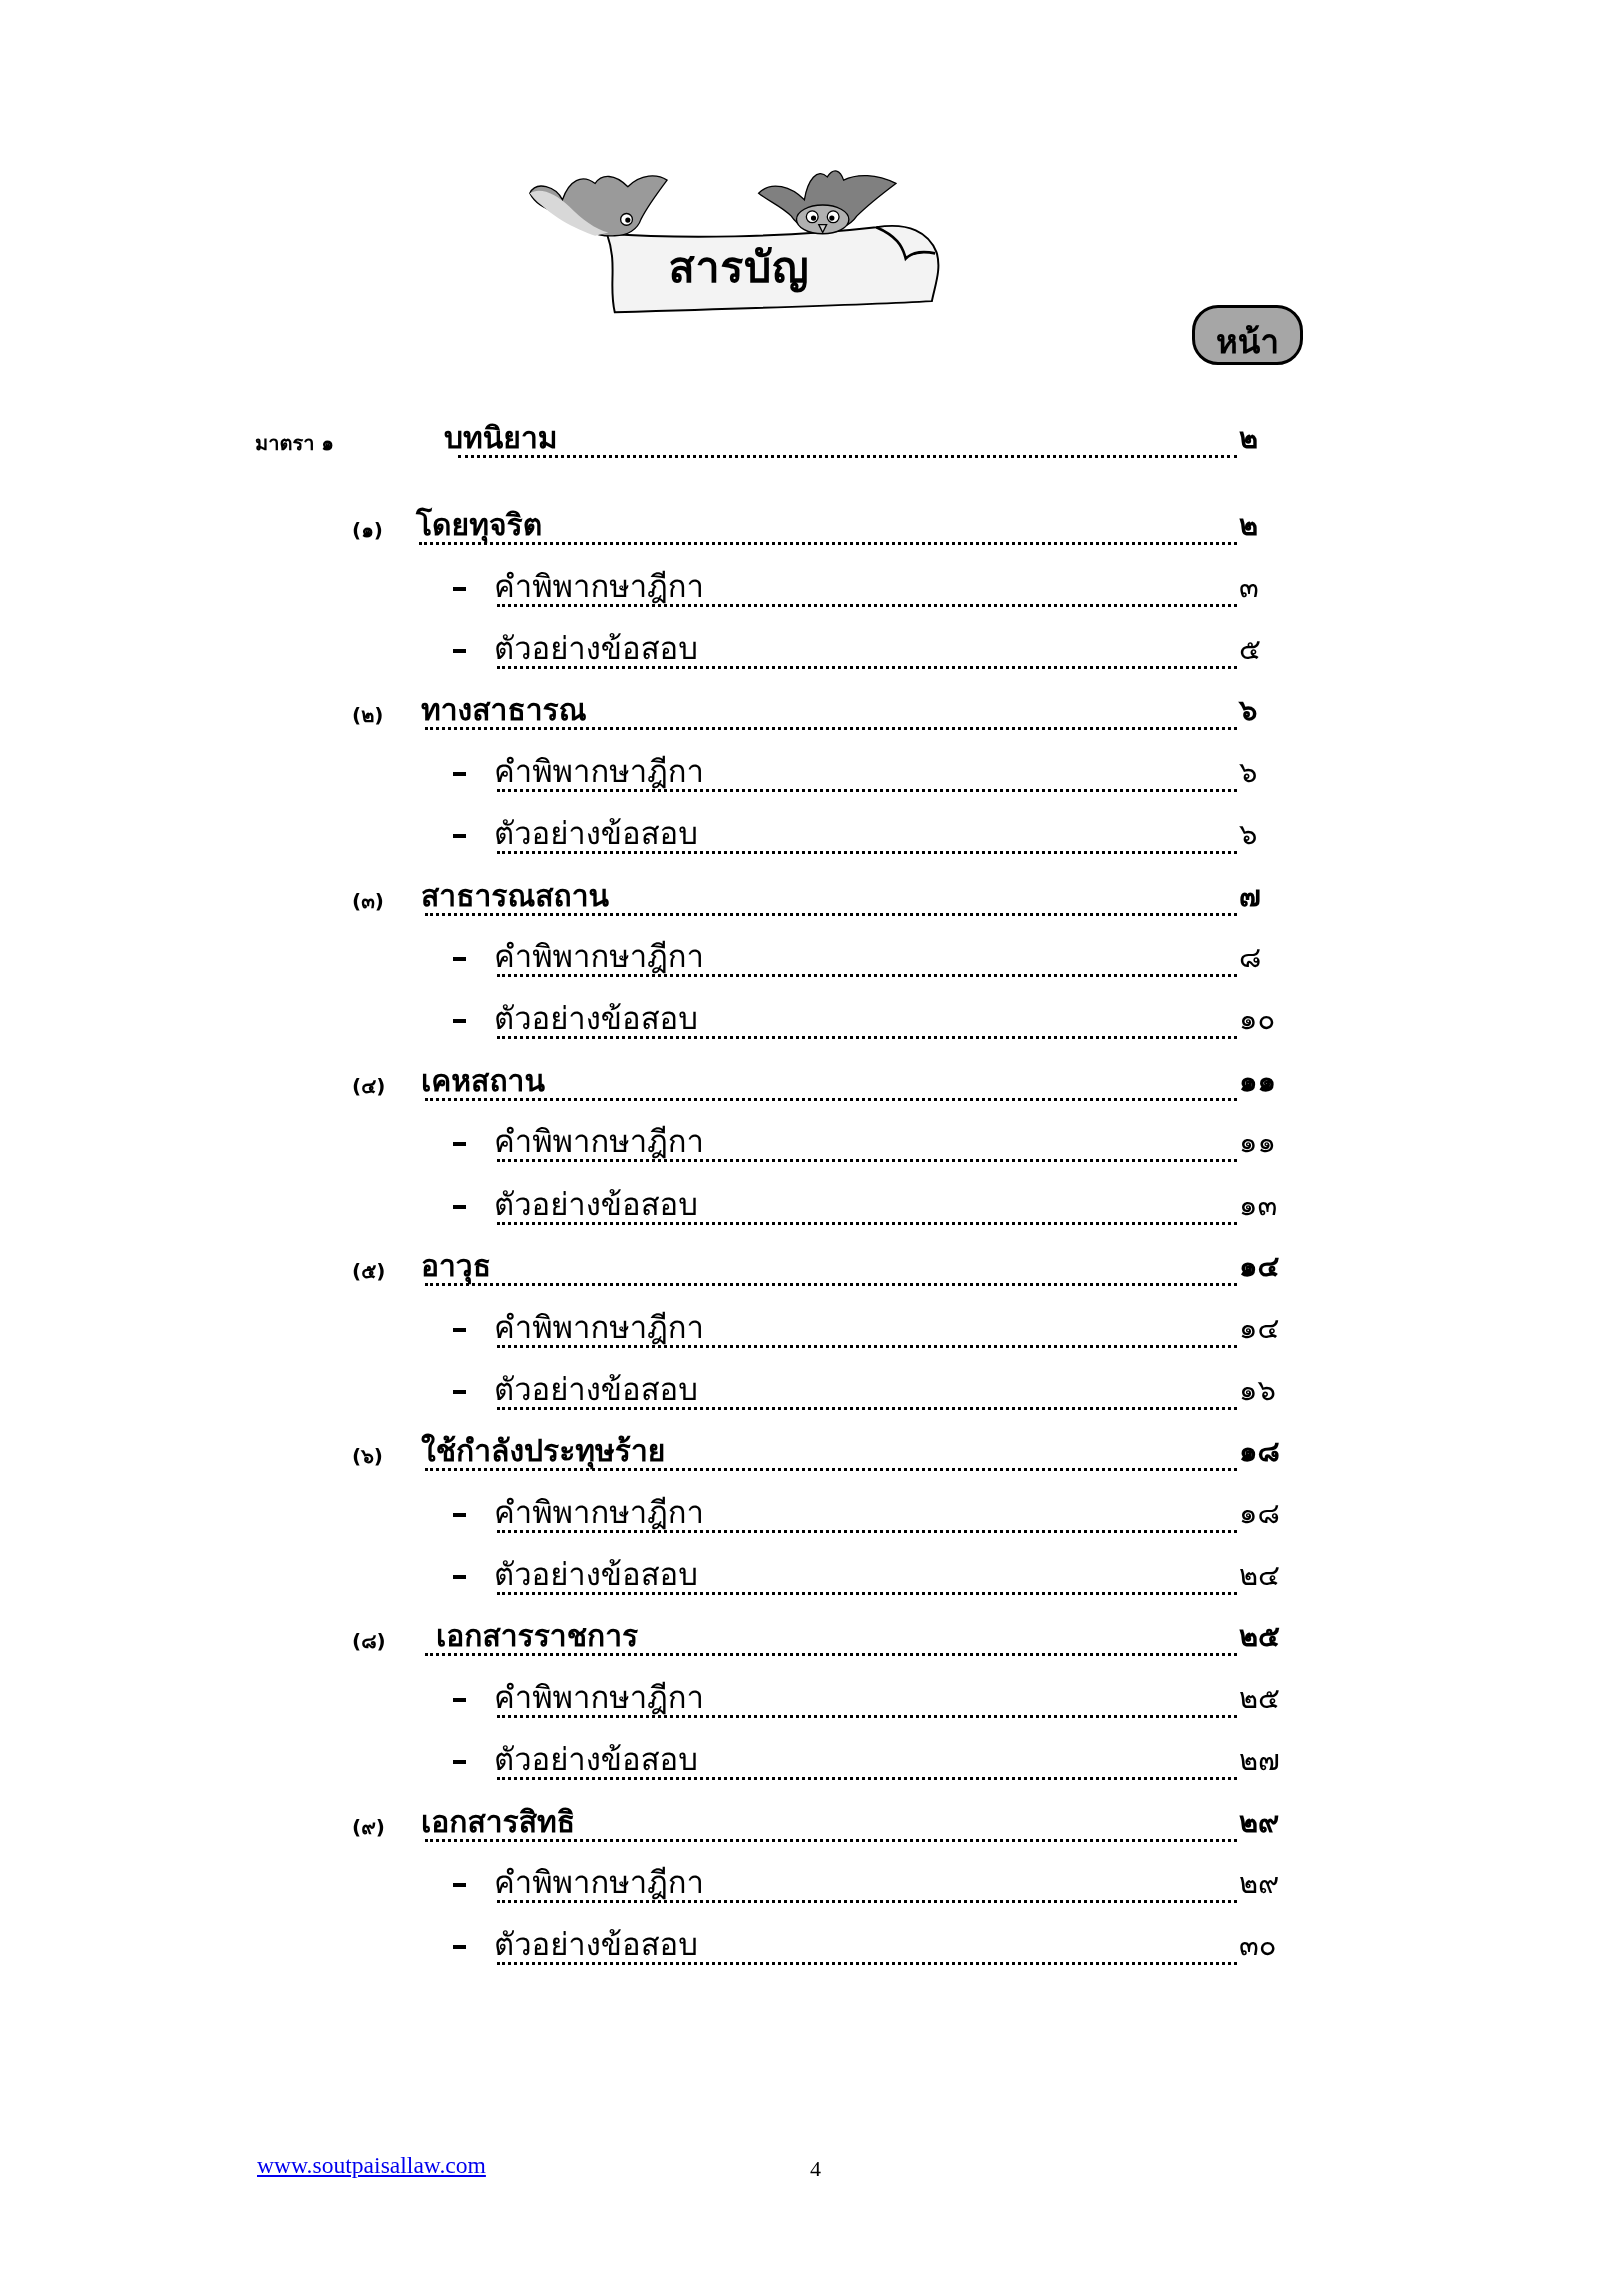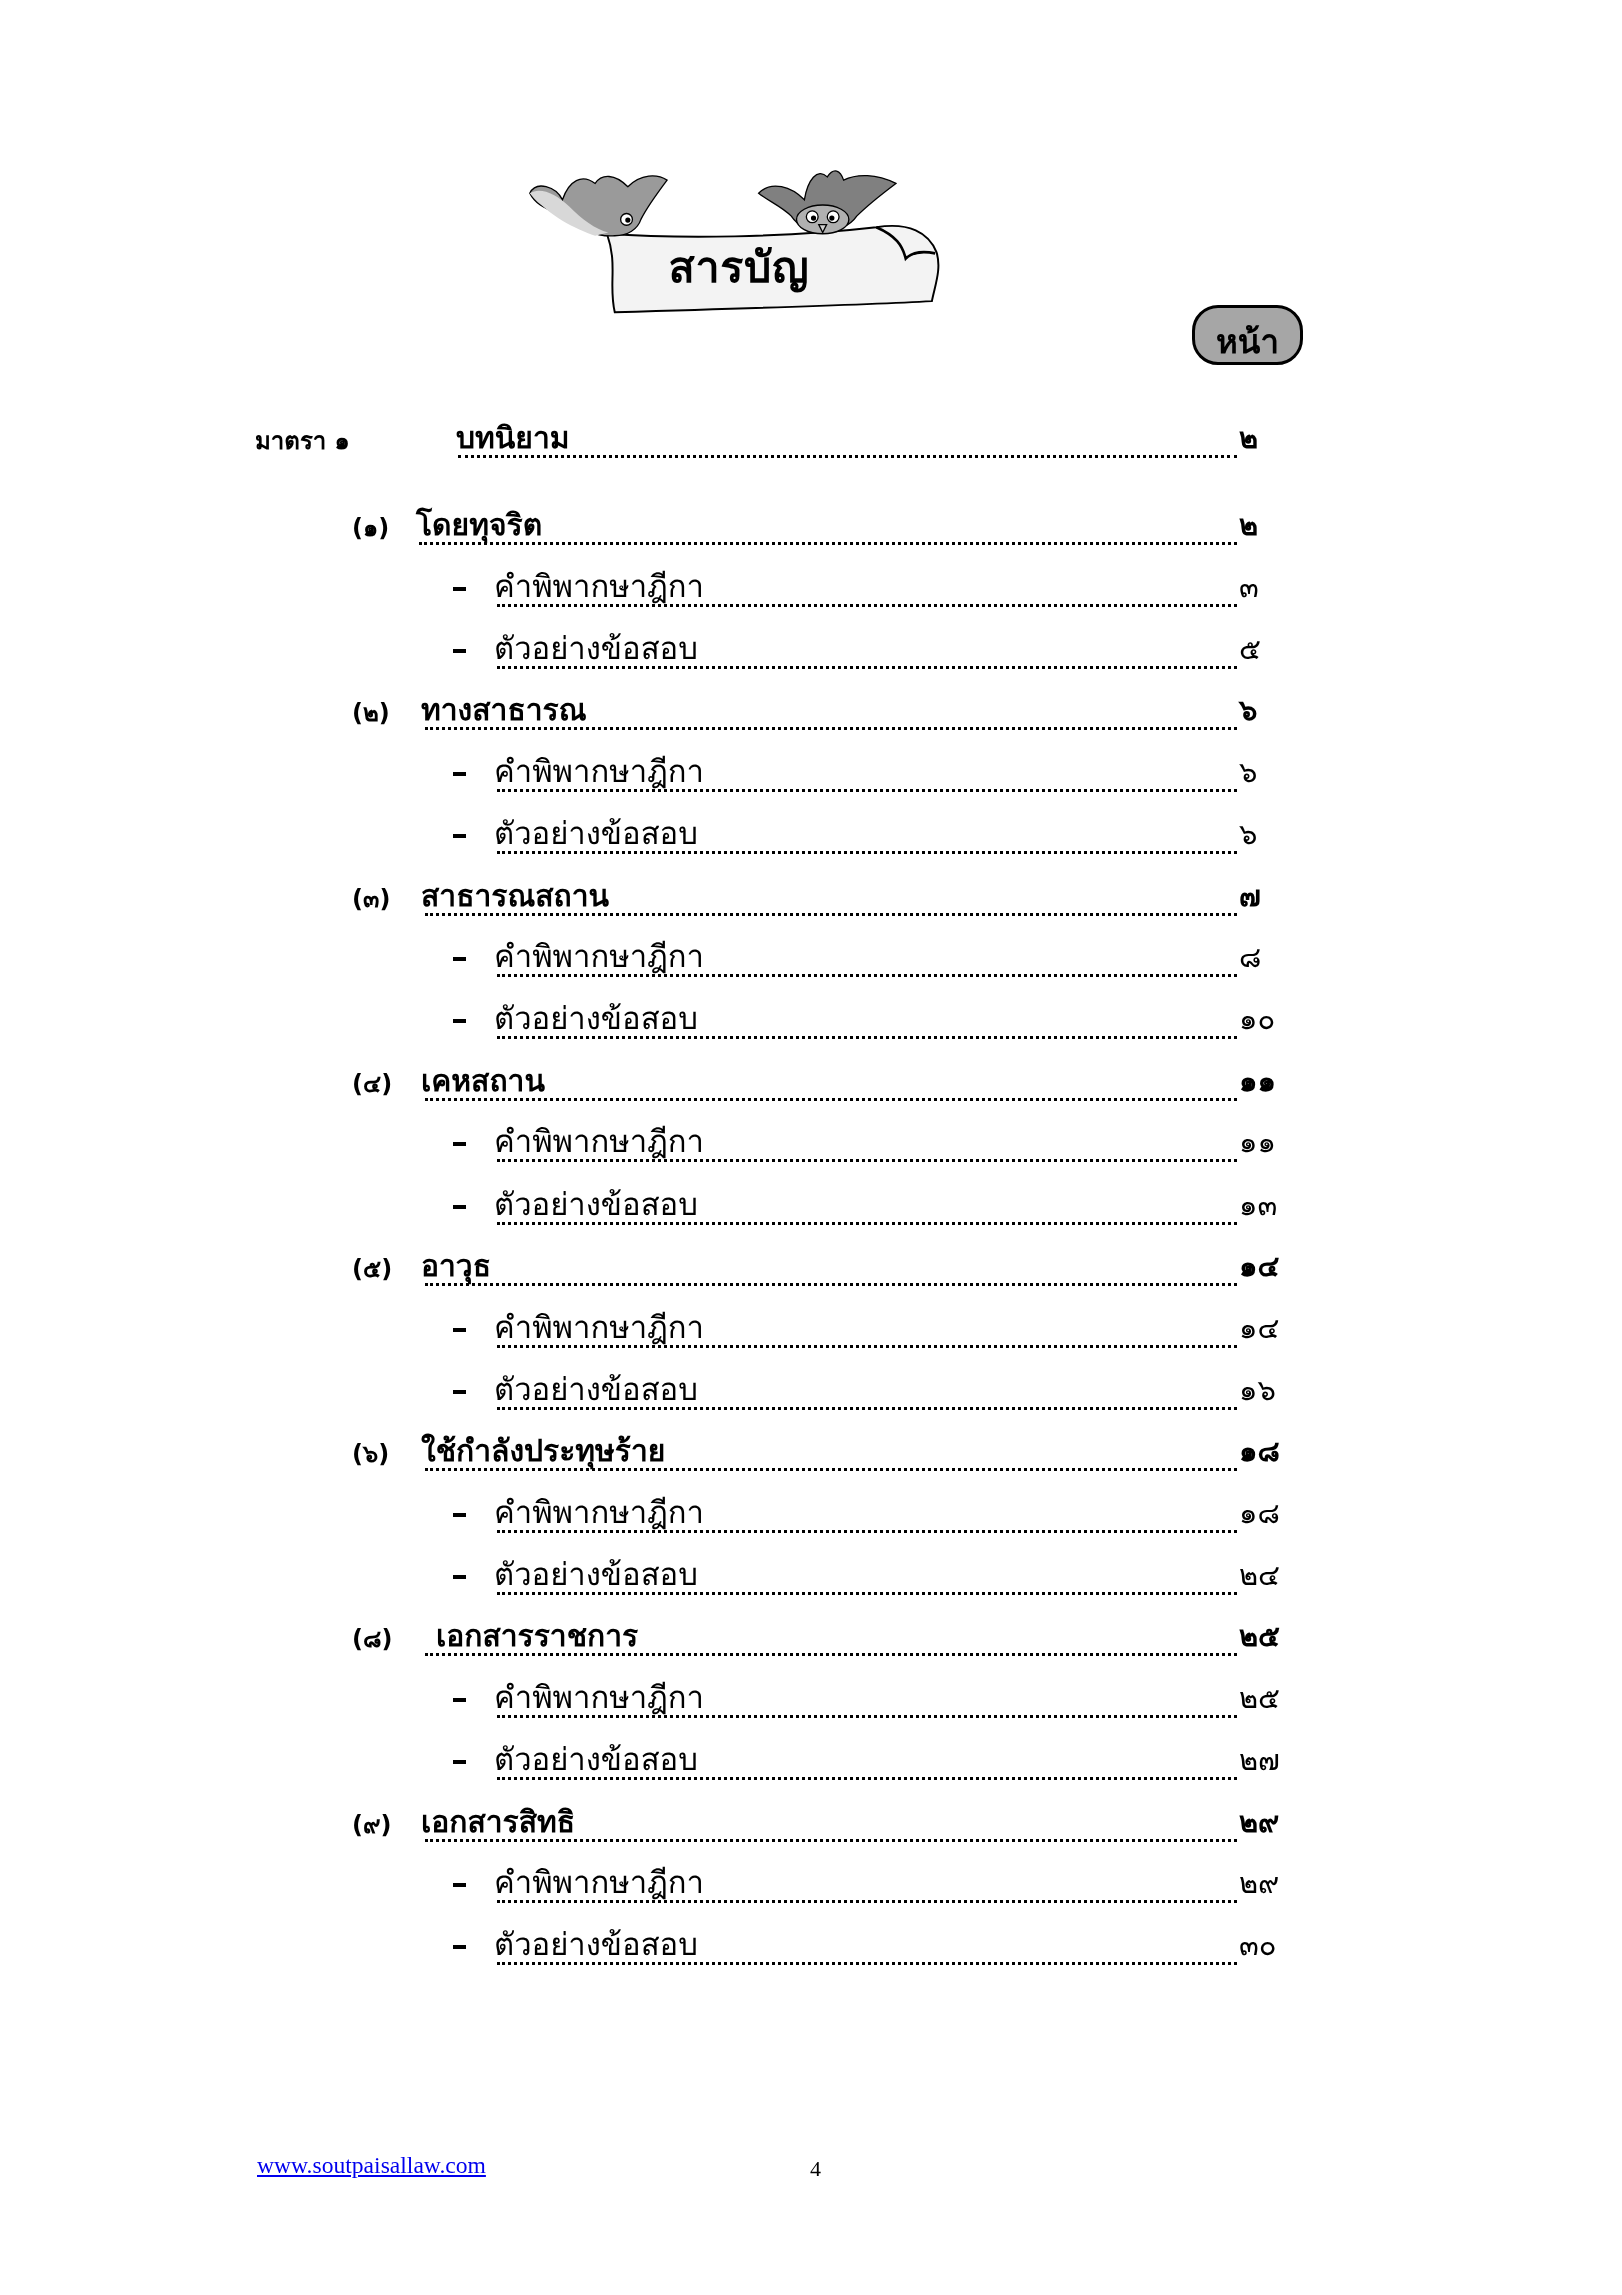--- a/index.html
+++ b/index.html
@@ -13,21 +13,21 @@
                   font-size:43px; font-weight:bold; letter-spacing:0.7px; line-height:1; }
 
   .page-badge { position:absolute; left:1192px; top:305px; width:111px; height:60px;
                 box-sizing:border-box; background:#a6a6a6; border:3.9px solid #000;
                 border-radius:26px; display:flex; align-items:center; justify-content:center;
                 font-size:33px; font-weight:bold; line-height:1; padding-top:12px; }
 
   
   .toc { position:absolute; left:0; top:0; width:1623px; height:2295px; }
   .row { position:absolute; left:0; width:1623px; height:52px; }
-  .row .num { position:absolute; bottom:9.2px; font-size:24px; font-weight:bold; line-height:1; white-space:nowrap; }
+  .row .num { position:absolute; bottom:9.2px; font-size:20px; font-weight:bold; line-height:1; white-space:nowrap; }
   .row .lbl { position:absolute; bottom:9.2px; font-size:30px; line-height:1; white-space:nowrap;
               background:#fff; padding-right:2.6px; z-index:2; }
   .row.bold .lbl { font-weight:bold; }
   .row.sub .lbl { font-weight:normal; font-size:31px; }
   .row .dash { position:absolute; bottom:19.6px; left:453px; width:13px; height:4.6px; background:#000; }
   .row .leader { position:absolute; bottom:3.9px; height:0; border-bottom:3.3px dotted #000; z-index:1; right:386px; }
   .row .pg { position:absolute; left:1239px; bottom:9.2px; font-size:29px; line-height:1; white-space:nowrap; }
   .row.bold .pg { font-weight:bold; }
 
   
@@ -64,21 +64,21 @@
   </svg>
   <div class="banner-title">สารบัญ</div>
 </div>
 
 <div class="page-badge">หน้า</div>
 
 <div class="toc">
 
   <div class="row bold" style="top:410px;">
     <span class="num" style="left:255px;">มาตรา ๑</span>
-    <span class="lbl" style="left:456px;">บทนิยาม</span>
+    <span class="lbl" style="left:444px;">บทนิยาม</span>
     <span class="leader" style="left:458px;"></span>
     <span class="pg">๒</span>
   </div>
 
   <div class="row bold" style="top:497px;">
     <span class="num" style="left:352px;">(๑)</span>
     <span class="lbl" style="left:416px;">โดยทุจริต</span>
     <span class="leader" style="left:419px;"></span>
     <span class="pg">๒</span>
   </div>

